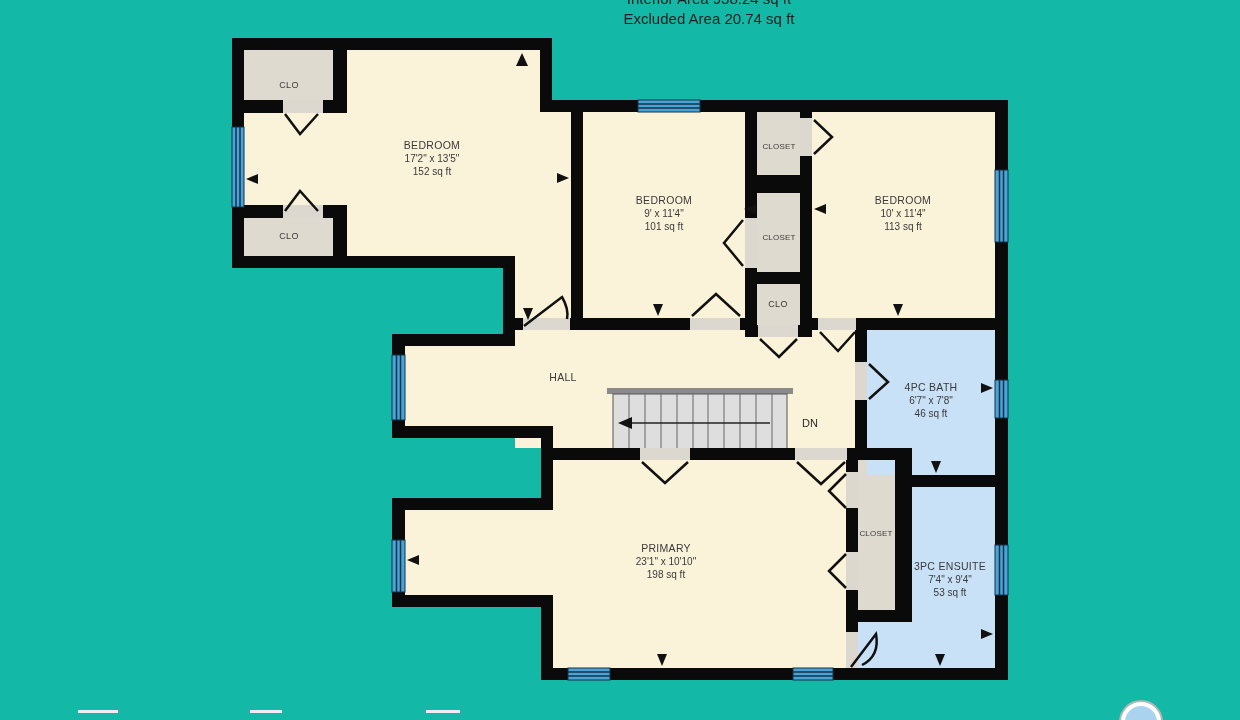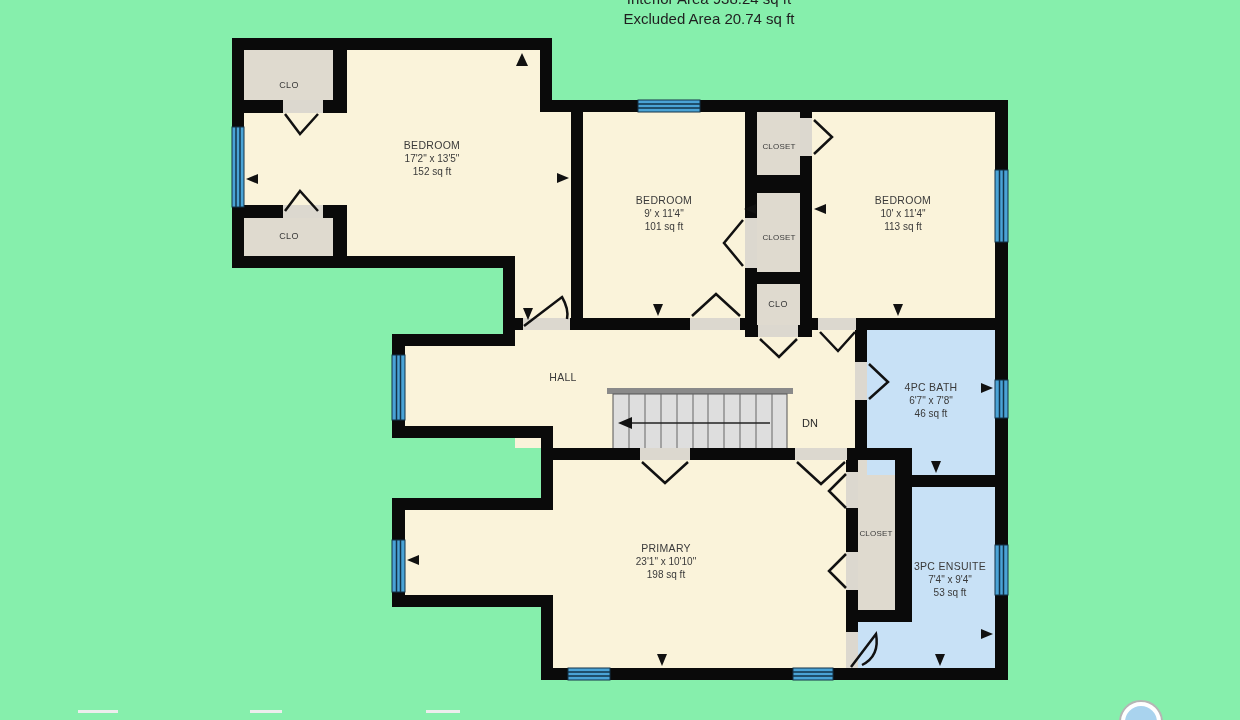--- a/index.html
+++ b/index.html
@@ -1,16 +1,16 @@
 <!DOCTYPE html>
 <html><head>
 <meta charset="utf-8">
 <style>
   html,body{margin:0;padding:0;background:#ffffff;}
-  .stage{position:relative;width:1240px;height:720px;background:#86efac;overflow:hidden;
+  .stage{position:relative;width:1240px;height:720px;background:#14b8a6;overflow:hidden;
          font-family:"Liberation Sans", sans-serif;}
   svg text{font-family:"Liberation Sans", sans-serif;fill:#3a3a3a;}
   .hdr{font-size:15px;fill:#1f1f1f;}
   .room-name{font-size:10.5px;letter-spacing:.3px;}
   .room-dims{font-size:10px;}
   .closet-lbl{font-size:9px;letter-spacing:.3px;}
   .closet-sm{font-size:8px;letter-spacing:.2px;}
   .dn-lbl{font-size:11px;fill:#2a2a2a;}
   .wall{fill:#0a0a0a;}
   .cream{fill:#faf3da;}

